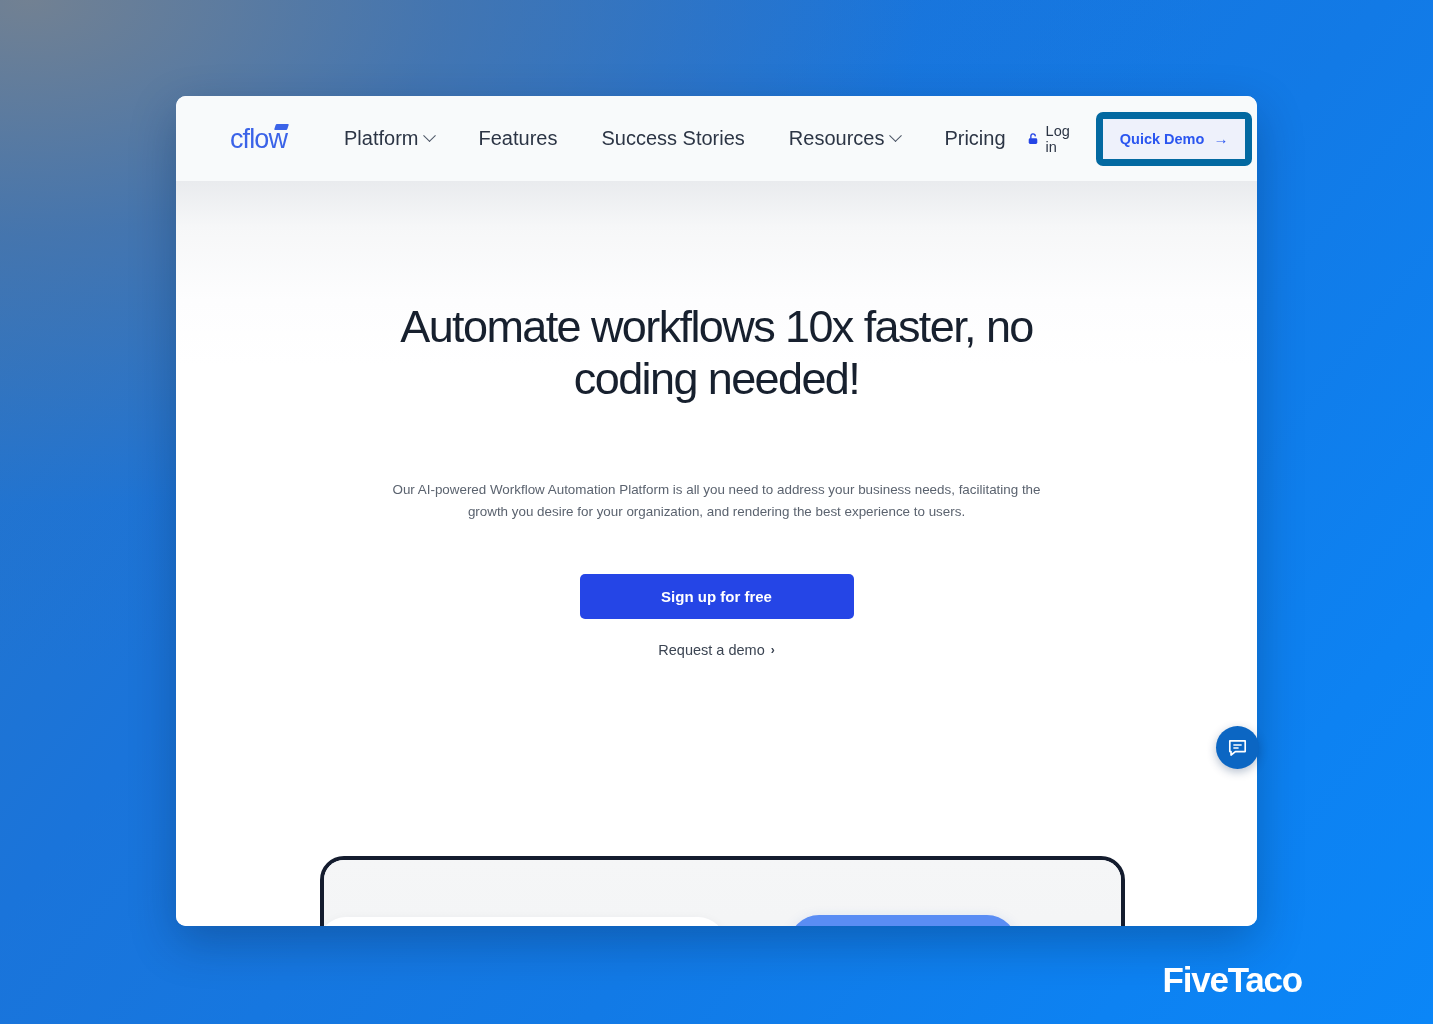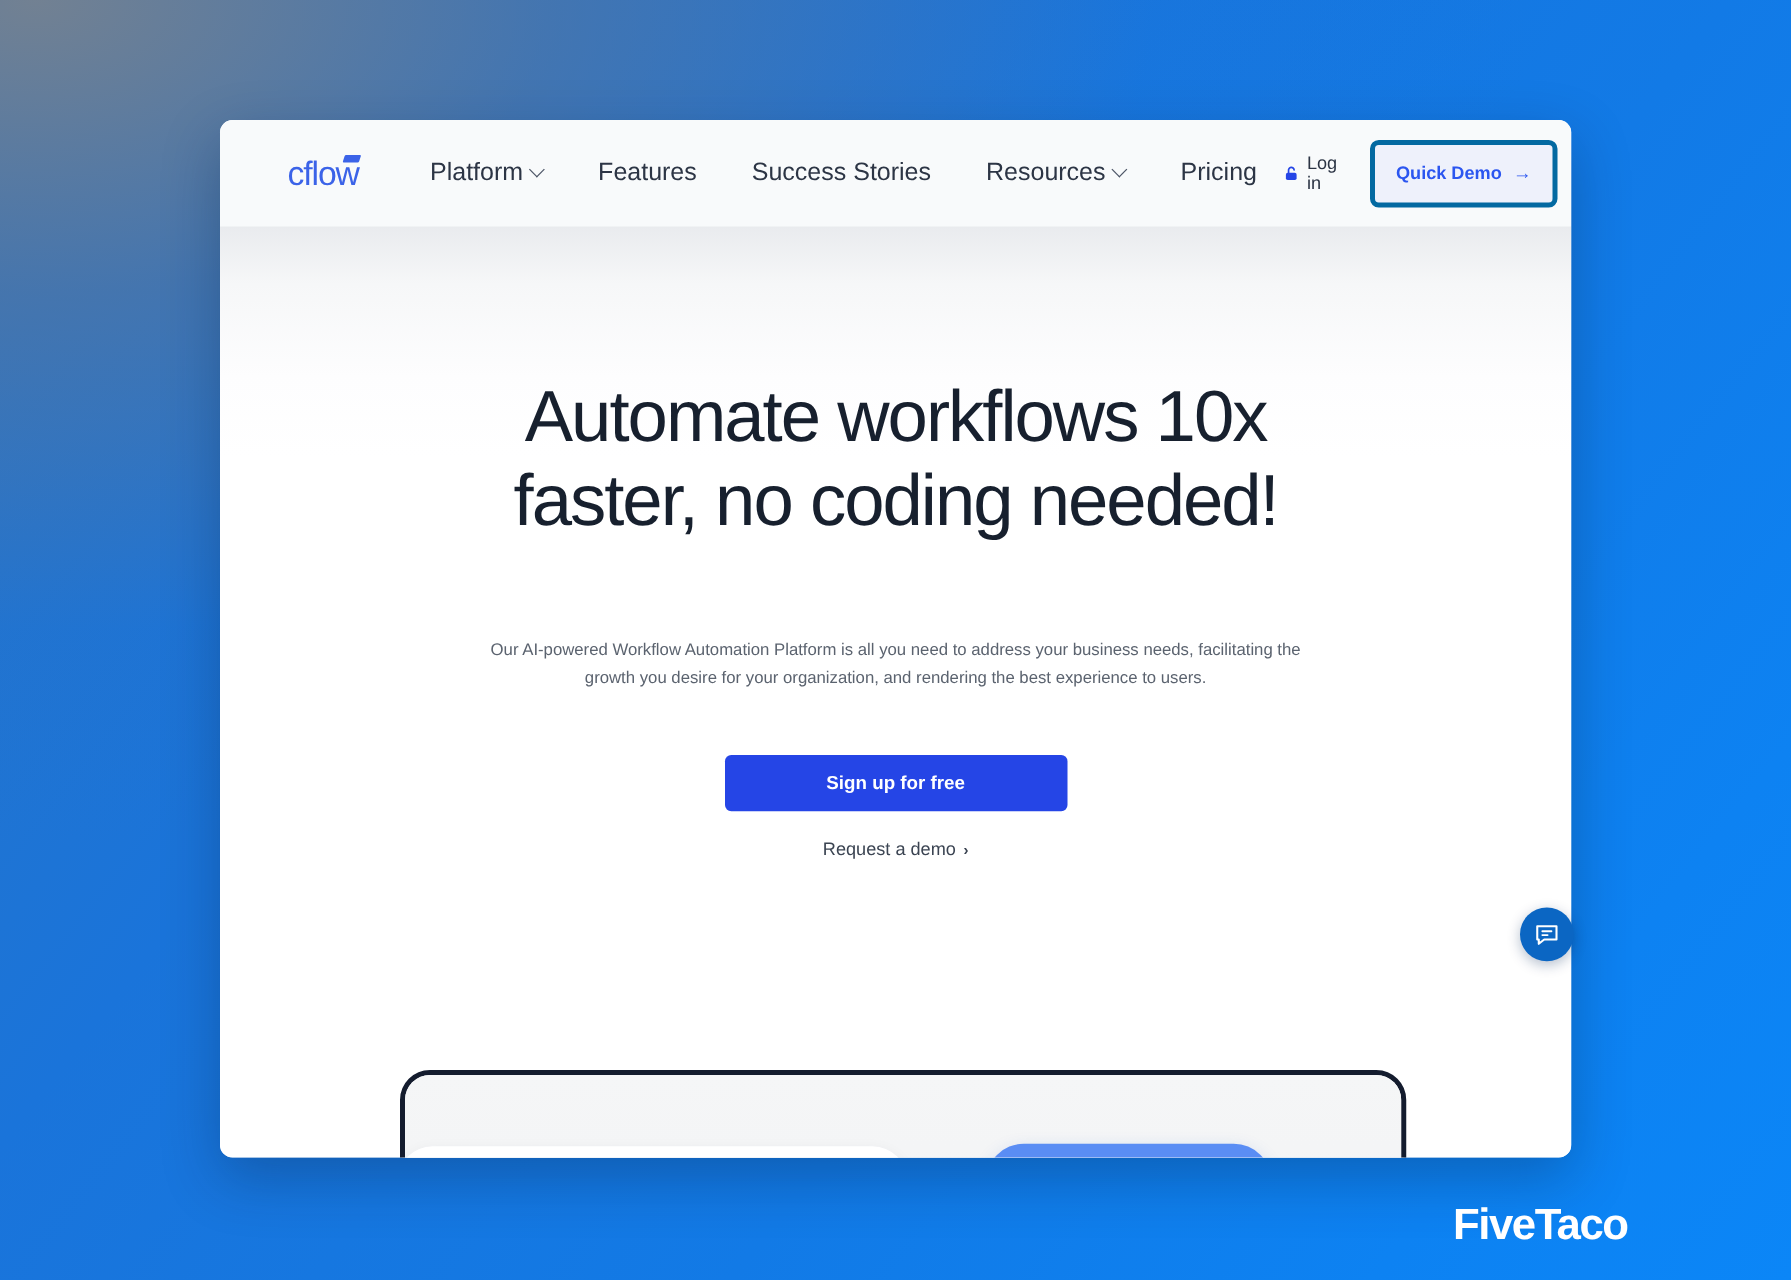--- a/index.html
+++ b/index.html
@@ -111,21 +111,21 @@
   .lock-icon { display: block; }
 
   .btn-demo {
     display: flex;
     align-items: center;
     gap: 9px;
     font-size: 14.5px;
     font-weight: 700;
     color: #2b56f0;
     background: #eef1fb;
-    border: 4px solid #0369a1;
+    border: 7px solid #0369a1;
     border-radius: 7px;
     height: 54px;
     padding: 0 17px;
     cursor: pointer;
     white-space: nowrap;
   }
   .btn-started {
     display: flex;
     align-items: center;
     gap: 9px;
@@ -145,21 +145,21 @@
   
   #hero {
     position: relative;
     height: 745px;
     background: linear-gradient(180deg, #e9ebee 0%, #f6f7f8 46px, #fdfdfe 120px, #ffffff 185px);
     text-align: center;
     padding-top: 120px;
   }
 
   #hero-title {
-    font-size: 58px;
+    font-size: 45px;
     line-height: 1.155;
     font-weight: 400;
     letter-spacing: -1.6px;
     color: #17202e;
     max-width: 680px;
     margin: 0 auto;
   }
 
   #hero-sub {
     margin: 74px auto 0;

